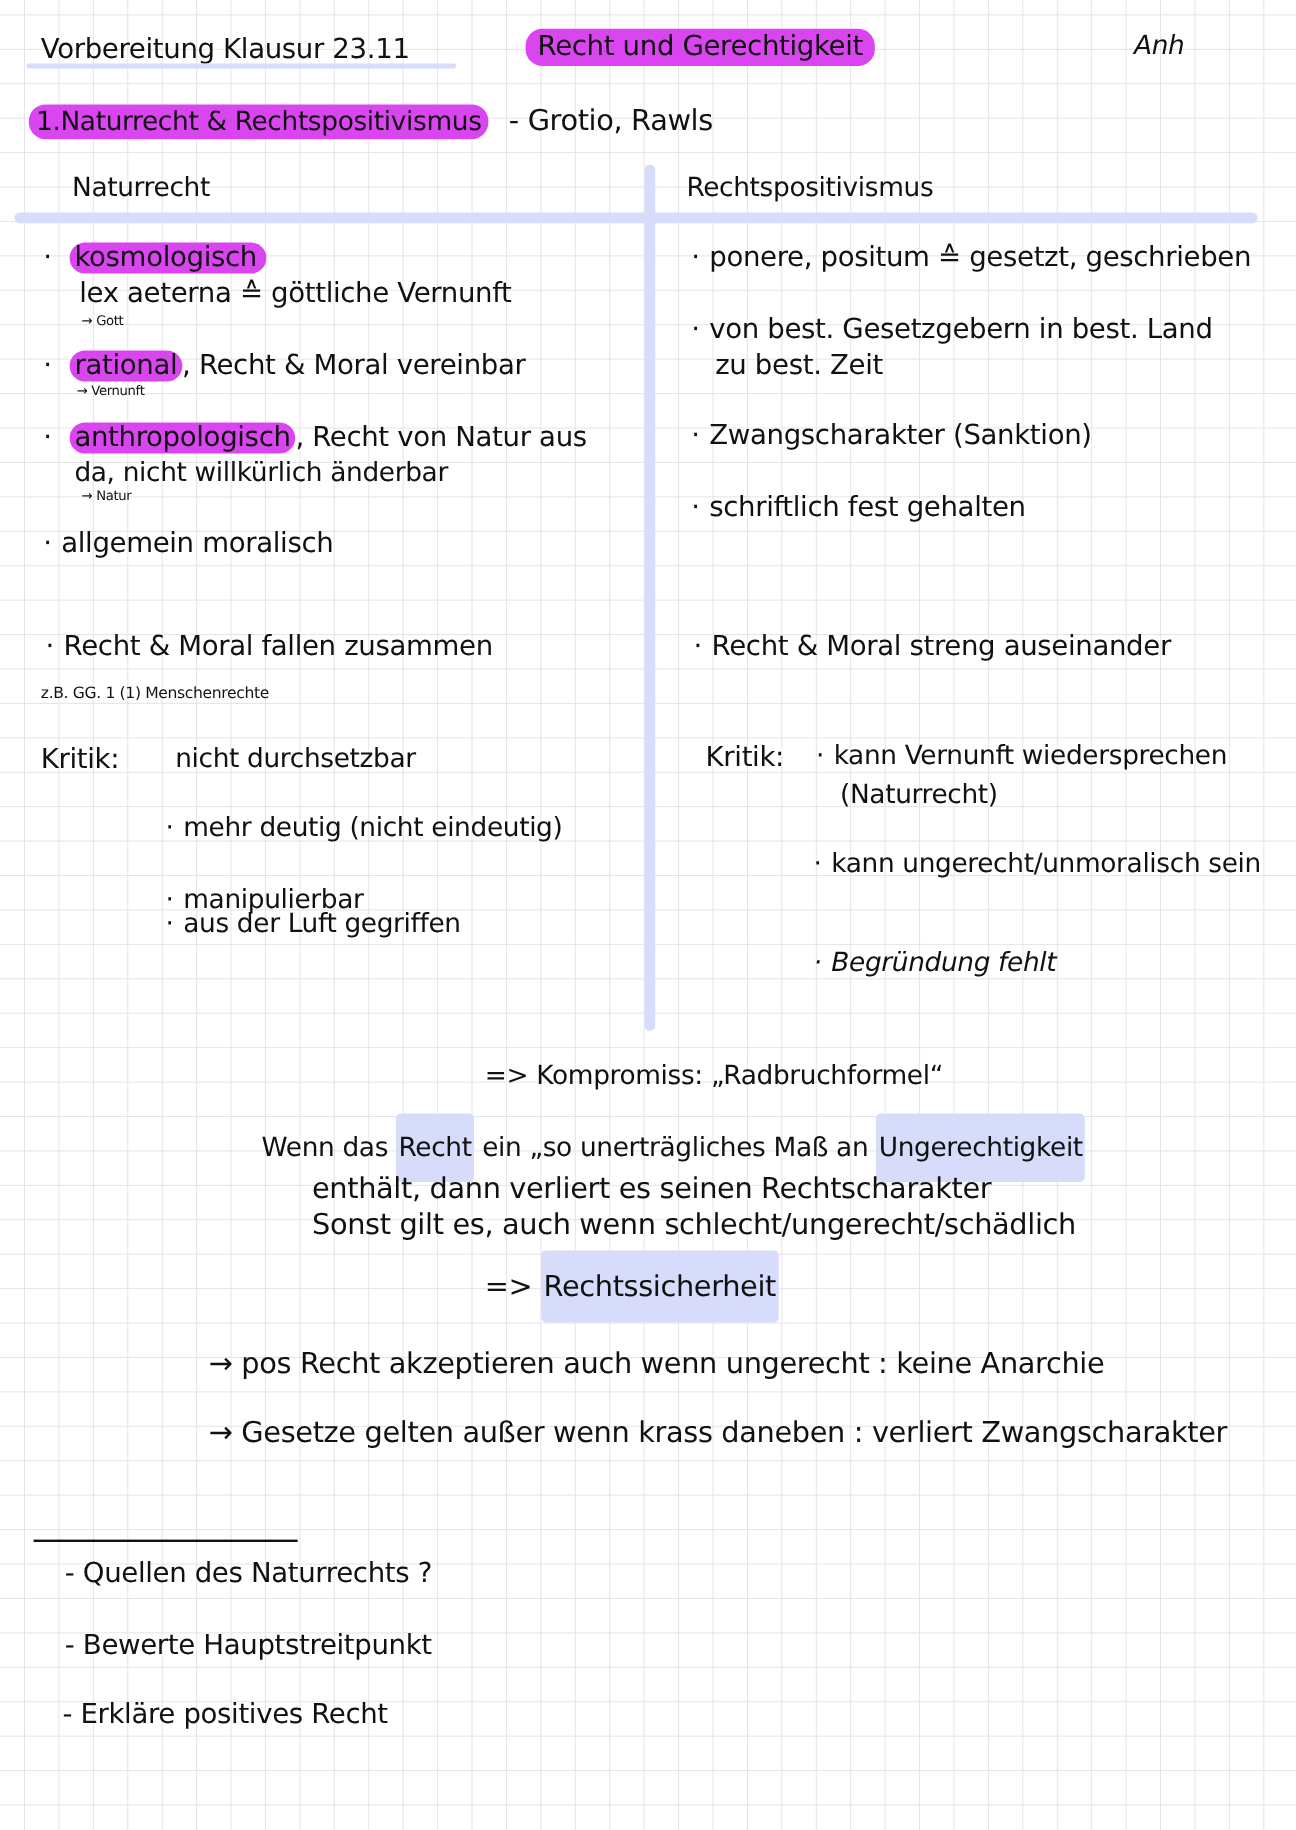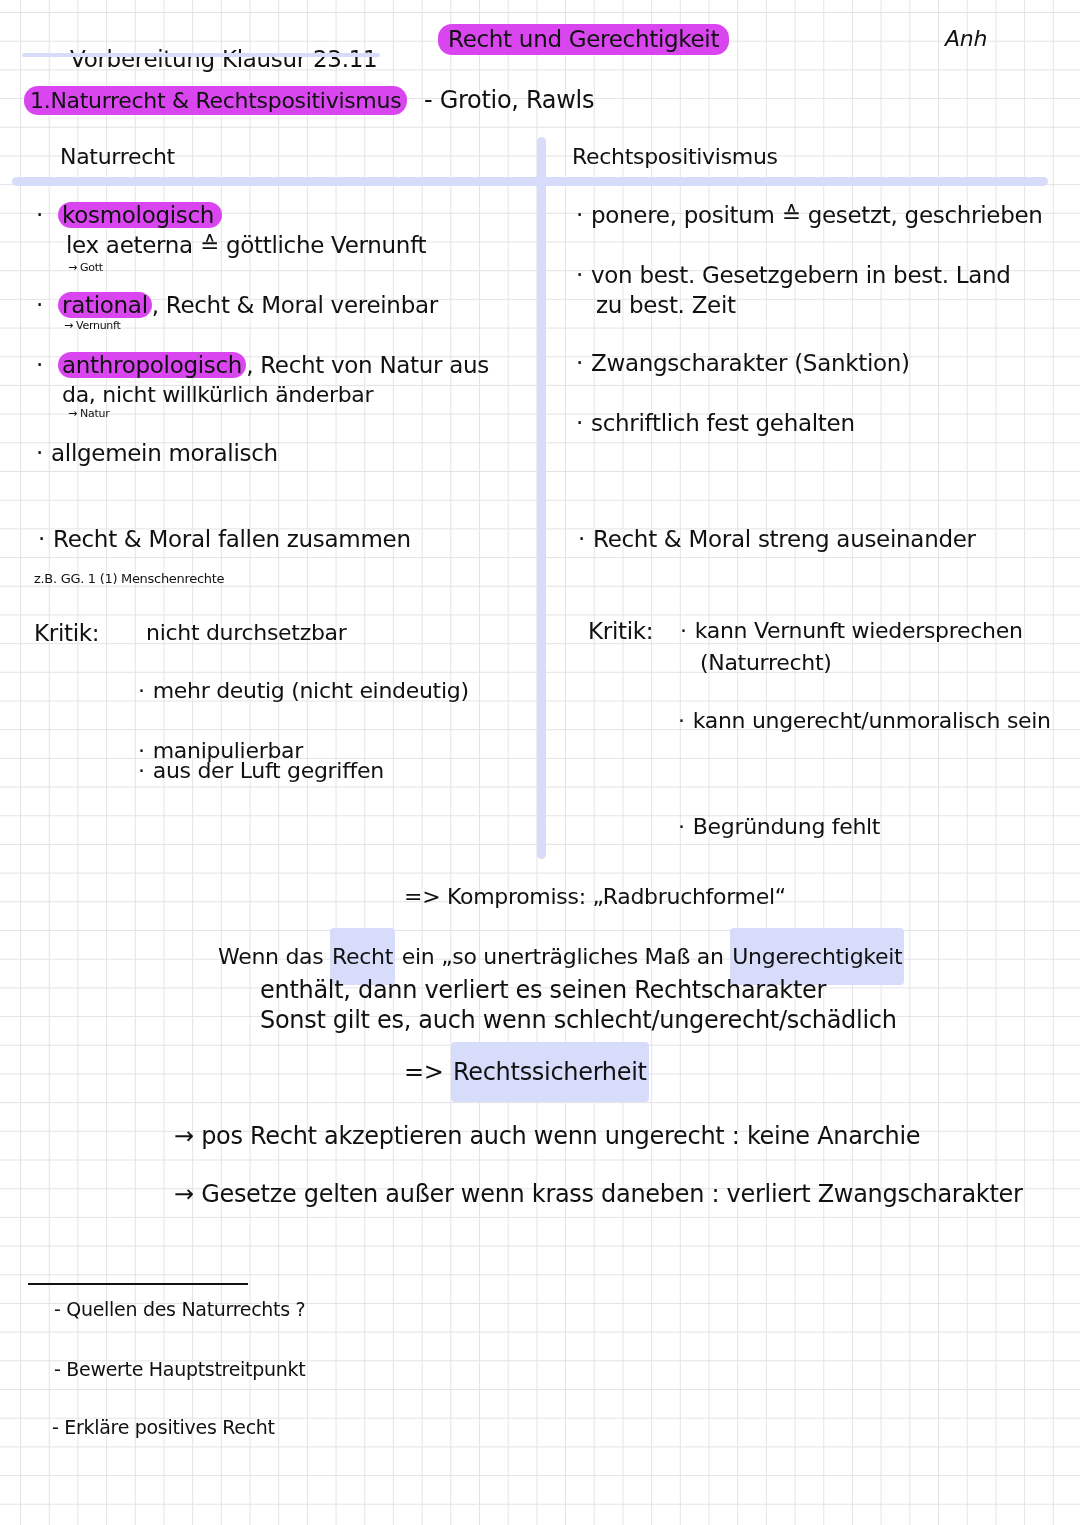--- a/index.html
+++ b/index.html
@@ -13,31 +13,31 @@
     background-position: 20px 12px;
     font-family: "DejaVu Sans", sans-serif;
     color: #111;
   }
   .t { position: absolute; white-space: nowrap; line-height: 1; letter-spacing: -0.3px; }
   .hl { background: #d946ef; border-radius: 14px; padding: 0 6px; }
   .hl-sq { background: #d7dcfa; border-radius: 4px; padding: 16px 2px; }
   .bar { position: absolute; background: #d7dcfa; border-radius: 6px; }
   .black-line { position: absolute; background: #111; height: 2px; }
   .dot::before { content: "·"; margin-right: 8px; }
-  .sz26 { font-size: 19px; }
+  .sz26 { font-size: 23px; }
   .sz24 { font-size: 23px; }
   .sz22 { font-size: 22px; }
   .sz20 { font-size: 24px; }
   .sz14 { font-size: 13px; }
   .sz12 { font-size: 11px; }
 </style>
 </head>
 <body>
 
-<div class="t sz24" style="left:34px; top:48px;margin-left:36px;">Vorbereitung Klausur 23.11</div>
+<div class="t sz24" style="left:34px; top:30px;">Vorbereitung Klausur 23.11</div>
 <div class="bar" style="left:22px; top:53px; width:358px; height:4px; border-radius:2px;"></div>
 <div class="t sz24 hl" style="left:438px; top:24px; padding:4px 10px;">Recht und Gerechtigkeit</div>
 <div class="t sz22" style="left:945px; top:28px; font-style:italic;">Anh</div>
 
 <div class="t sz22" style="left:24px; top:88px;">
   <span class="hl" style="padding:2px 6px;">1.Naturrecht &amp; Rechtspositivismus</span>
   <span style="margin-left:10px; font-size:24px;">- Grotio, Rawls</span>
 </div>
 
 <div class="bar" style="left:12px; top:177px; width:1036px; height:9px;"></div>
@@ -86,21 +86,21 @@
   <div class="t sz24 dot" style="left:576px; top:412px;">schriftlich fest gehalten</div>
 </div>
 
 <div class="t sz24 dot" style="left:578px; top:528px;">Recht &amp; Moral streng auseinander</div>
 
 <div class="t sz24" style="left:588px; top:620px;">Kritik:</div>
 <div>
   <div class="t sz22 dot" style="left:680px; top:620px;">kann Vernunft wiedersprechen</div>
   <div class="t sz22" style="left:700px; top:652px;">(Naturrecht)</div>
   <div class="t sz22 dot" style="left:678px; top:710px;">kann ungerecht/unmoralisch sein</div>
-  <div class="t sz22 dot" style="left:678px; top:816px;">Begründung fehlt</div>
+  <div class="t sz22 dot" style="left:678px; top:792px;font-style:italic;">Begründung fehlt</div>
 </div>
 
 <div class="t sz22" style="left:404px; top:886px;">=&gt; Kompromiss: „Radbruchformel“</div>
 <div class="t sz22" style="left:218px; top:946px;">
   <span>Wenn das </span><span class="hl-sq">Recht</span><span> ein „so unerträgliches Maß an </span><span class="hl-sq">Ungerechtigkeit</span>
 </div>
 <div class="t sz20" style="left:260px; top:978px;">enthält, dann verliert es seinen Rechtscharakter</div>
 <div class="t sz20" style="left:260px; top:1008px;">Sonst gilt es, auch wenn schlecht/ungerecht/schädlich</div>
 
 <div class="t sz20" style="left:404px; top:1060px;">

